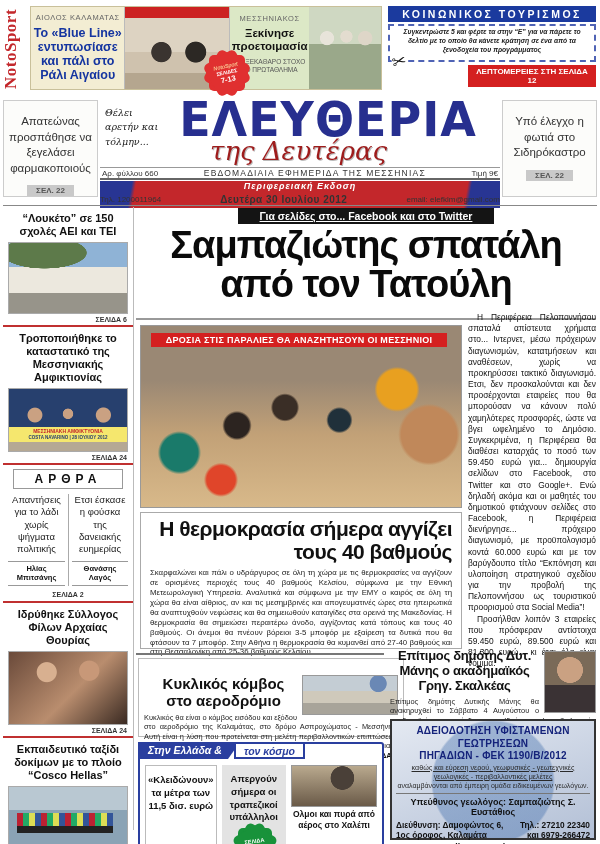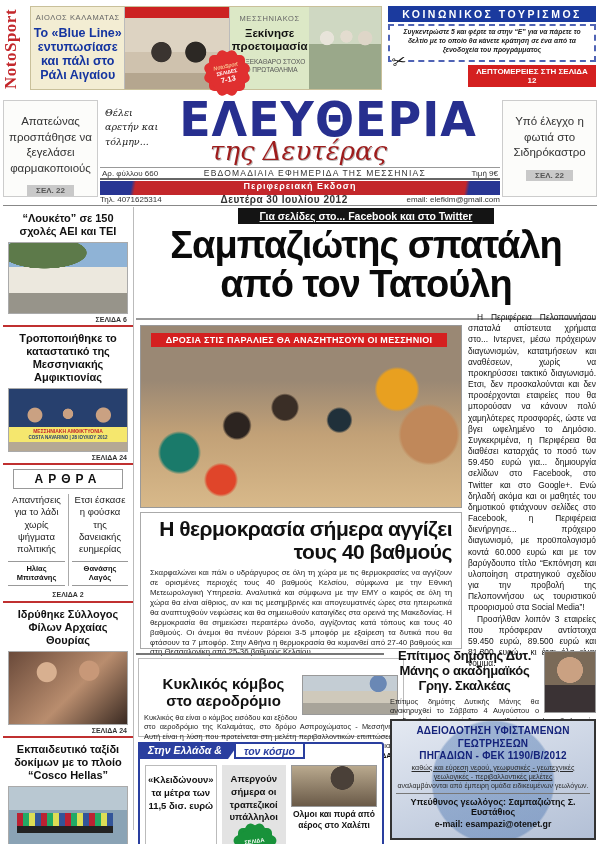--- a/index.html
+++ b/index.html
@@ -69,23 +69,23 @@
   .logo{ position:absolute; left:56px; top:-2px; width:344px; text-align:center;
     font-size:46px; font-weight:bold; color:#272f8f; letter-spacing:1px; line-height:1;
     font-family:"DejaVu Sans", sans-serif; transform:scaleY(1.06); }
   .logo-sub{ position:absolute; left:110px; top:38px; width:240px; text-align:left;
     font-family:"DejaVu Serif", serif; font-style:italic; font-weight:normal; color:#9e1c1c;
     font-size:26px; text-shadow:1px 1px 0 #bbb; }
   .mast-line1{ position:absolute; top:69px; left:0; right:0; border-top:1px solid #999;
     border-bottom:2px solid #666; display:flex; justify-content:space-between;
     align-items:center; font-size:8px; color:#333; padding:1px 2px; height:13px; }
   .mast-line1 .mid{ letter-spacing:1.2px; font-size:8.5px; }
-  .edition-bar{ position:absolute; top:83px; left:0; right:0; height:14px;
+  .edition-bar{ position:absolute; top:83px; left:0; right:0; height:27px;
     background:linear-gradient(100deg,#283593 0 8%,#c3272b 9% 91%,#283593 92%);
-    color:#fff; font-weight:bold; font-size:9px; text-align:center; line-height:11px; letter-spacing:1px; }
+    color:#fff; font-style:italic; font-weight:bold; font-size:9px; text-align:center; line-height:11px; letter-spacing:1px; }
   .mast-line2{ position:absolute; top:96px; left:0; right:0; display:flex;
     justify-content:space-between; align-items:center; font-size:8px; color:#333; }
   .mast-line2 .date{ font-weight:bold; font-size:10px; letter-spacing:.5px; }
   .main-rule{ position:absolute; top:205px; left:3px; right:3px; border-top:1px solid #888; }
   
   .left-col{ position:absolute; left:3px; top:207px; width:131px; bottom:14px;
     border-right:1px solid #bbb; display:flex; flex-direction:column; }
   .lc-sec{ border-bottom:2px solid #c03030; padding:5px 3px 2px; text-align:center; }
   .lc-title{ font-size:11px; font-weight:bold; line-height:1.18; color:#111; }
   .lc-photo{ margin:4px 2px 2px; border:1px solid #aaa; position:relative; overflow:hidden; }
@@ -265,21 +265,21 @@
     <div class="motto">Θέλει αρετήν και τόλμην...</div>
     <div class="logo">ΕΛΕΥΘΕΡΙΑ</div>
     <div class="logo-sub">της Δευτέρας</div>
     <div class="mast-line1">
       <span>Αρ. φύλλου 660</span>
       <span class="mid">ΕΒΔΟΜΑΔΙΑΙΑ ΕΦΗΜΕΡΙΔΑ ΤΗΣ ΜΕΣΣΗΝΙΑΣ</span>
       <span>Τιμή 9€</span>
     </div>
     <div class="edition-bar">Περιφερειακή Εκδοση</div>
     <div class="mast-line2">
-      <span>Τηλ. 4071625314</span>
+      <span>Τηλ. 1200011964</span>
       <span class="date">Δευτέρα 30 Ιουλίου 2012</span>
       <span>email: elefklm@gmail.com</span>
     </div>
   </div>
   <div class="main-rule"></div>
 
   <div class="left-col">
 
     <div class="lc-sec">
       <div class="lc-title">“Λουκέτο” σε 150 σχολές ΑΕΙ και ΤΕΙ</div>
@@ -388,16 +388,26 @@
     </div>
   </div>
 
   <div class="ad-box">
     <div class="ad-t">ΑΔΕΙΟΔΟΤΗΣΗ ΥΦΙΣΤΑΜΕΝΩΝ ΓΕΩΤΡΗΣΕΩΝ</div>
     <div class="ad-t">ΠΗΓΑΔΙΩΝ - ΦΕΚ 1190/Β/2012</div>
     <div class="ad-sub">καθώς και εύρεση νερού, γεωφυσικές - γεωτεχνικές</div>
     <div class="ad-sub">γεωλογικές - περιβαλλοντικές μελέτες</div>
     <div class="ad-sub3">αναλαμβάνονται από έμπειρη ομάδα ειδικευμένων γεωλόγων.</div>
     <div class="ad-resp">Υπεύθυνος γεωλόγος: Σαμπαζιώτης Σ. Ευστάθιος</div>
+    <div class="ad-row">
+      <span>
+        <span>Διεύθυνση: Δαμοφώντος 6,</span><br>
+        <span>1ος όροφος, Καλαμάτα</span>
+      </span>
+      <span style="text-align:right;">
+        <span>Τηλ.: 27210 22340</span><br>
+        <span>και 6979-266472</span>
+      </span>
+    </div>
     <div class="ad-email">e-mail: esampazi@otenet.gr</div>
   </div>
 
 </div>
 
 </body></html>

